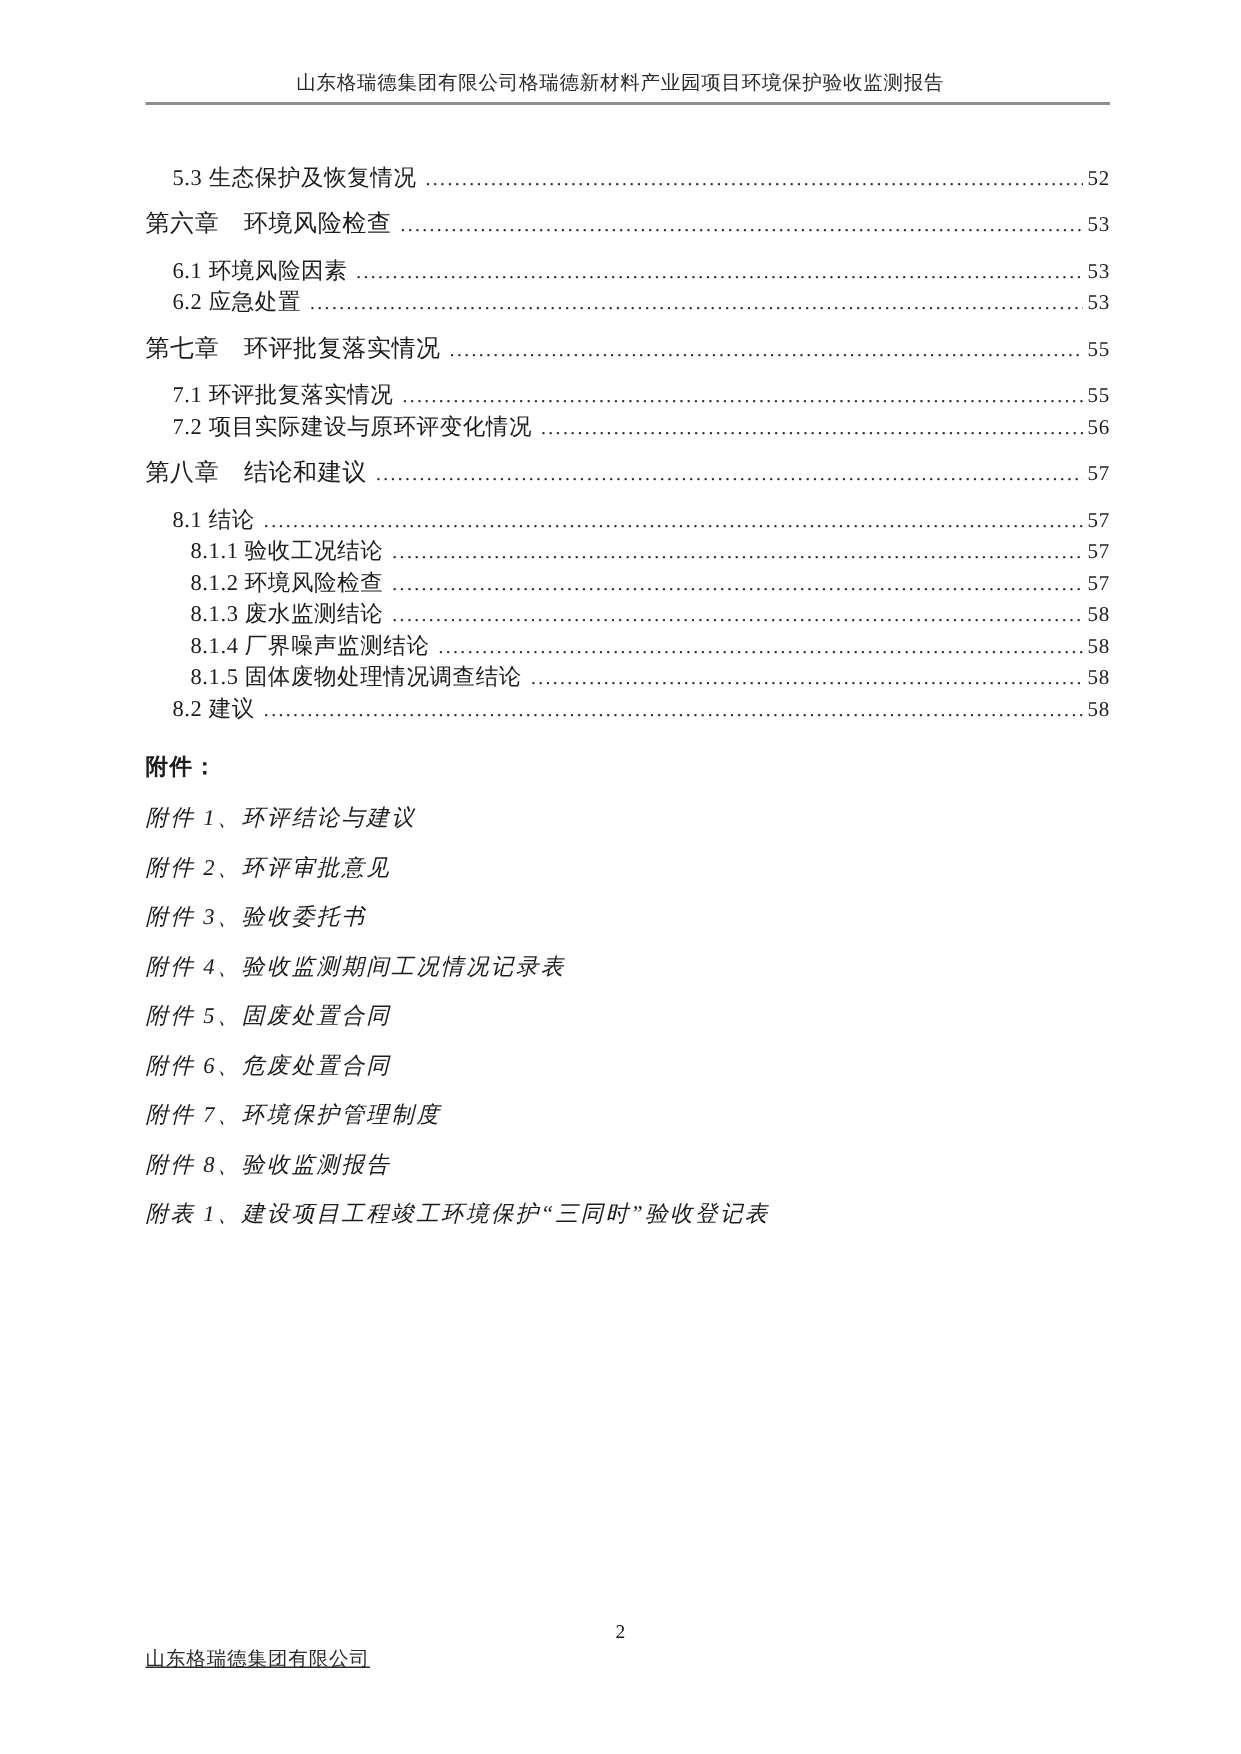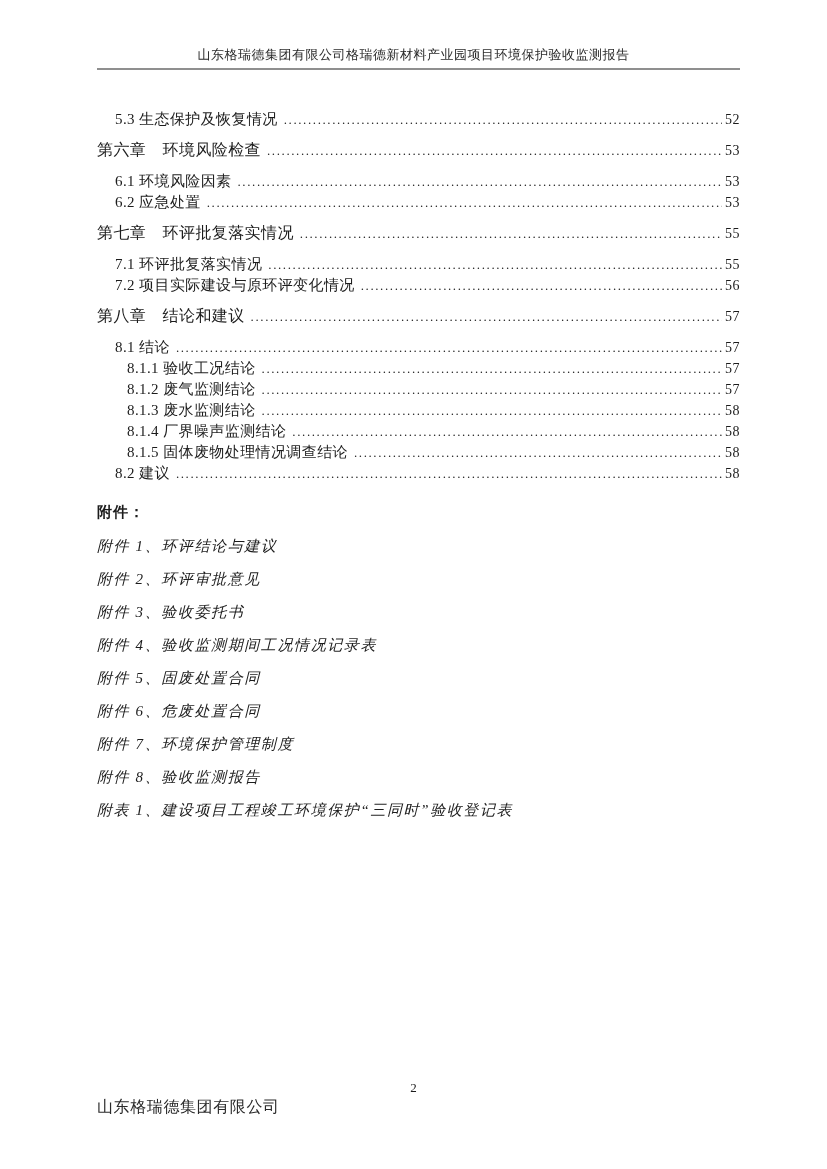--- a/index.html
+++ b/index.html
@@ -52,21 +52,21 @@
     height:33px;font-size:15px;line-height:20px;letter-spacing:1.6px;
   }
 
   
   .footer-page{
     position:absolute;top:1080px;left:0;width:100%;
     text-align:center;font-size:13px;color:#1c1c1c;
   }
   .footer-company{
     position:absolute;top:1097px;left:97px;
-    font-size:16px;letter-spacing:0.6px;color:#2a2a2a;
+    font-size:13px;letter-spacing:0.6px;color:#2a2a2a;text-decoration:underline;
   }
 </style>
 </head>
 <body>
 
 <div class="page">
 
   <div class="header">
     <div class="header-title">山东格瑞德集团有限公司格瑞德新材料产业园项目环境保护验收监测报告</div>
     <div class="header-rule"></div>
@@ -117,21 +117,21 @@
         <span class="toc-label">8.1 结论</span>
         <span class="dots"></span>
         <span class="toc-page">57</span>
       </div>
       <div class="toc-row lvl2">
         <span class="toc-label">8.1.1 验收工况结论</span>
         <span class="dots"></span>
         <span class="toc-page">57</span>
       </div>
       <div class="toc-row lvl2">
-        <span class="toc-label">8.1.2 废气监测结论</span>
+        <span class="toc-label">8.1.2 环境风险检查</span>
         <span class="dots"></span>
         <span class="toc-page">57</span>
       </div>
       <div class="toc-row lvl2">
         <span class="toc-label">8.1.3 废水监测结论</span>
         <span class="dots"></span>
         <span class="toc-page">58</span>
       </div>
       <div class="toc-row lvl2">
         <span class="toc-label">8.1.4 厂界噪声监测结论</span>

